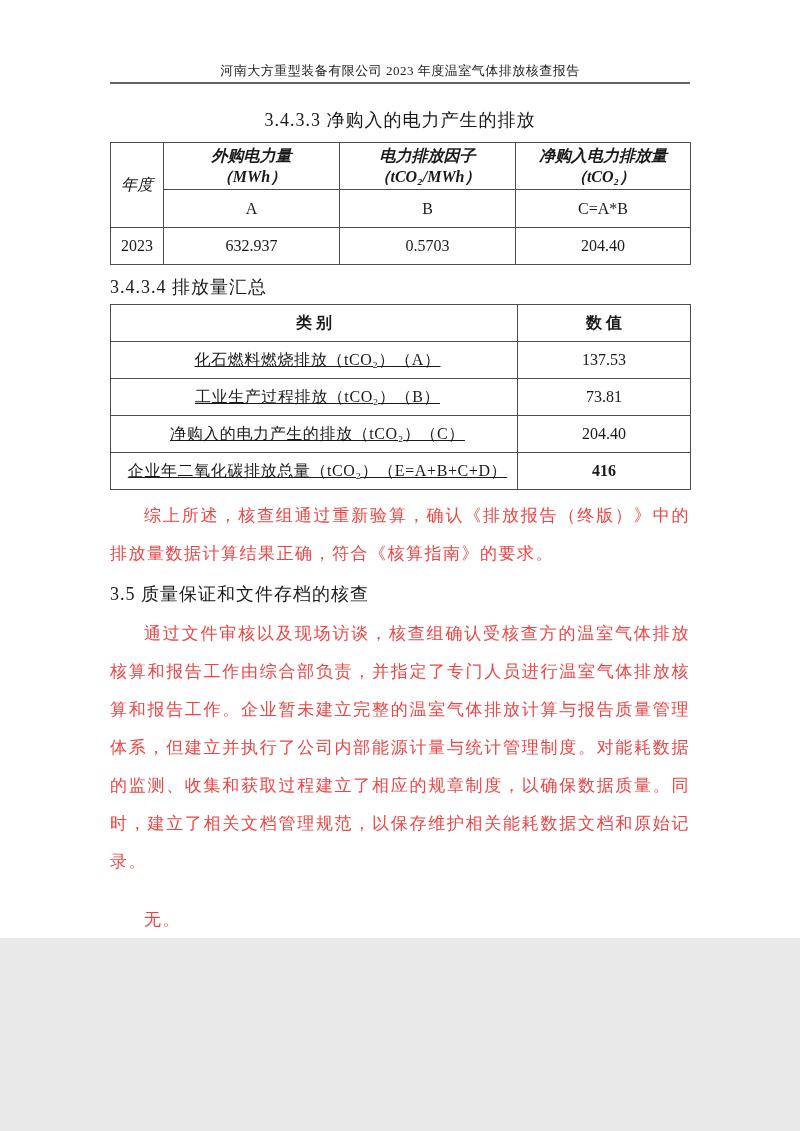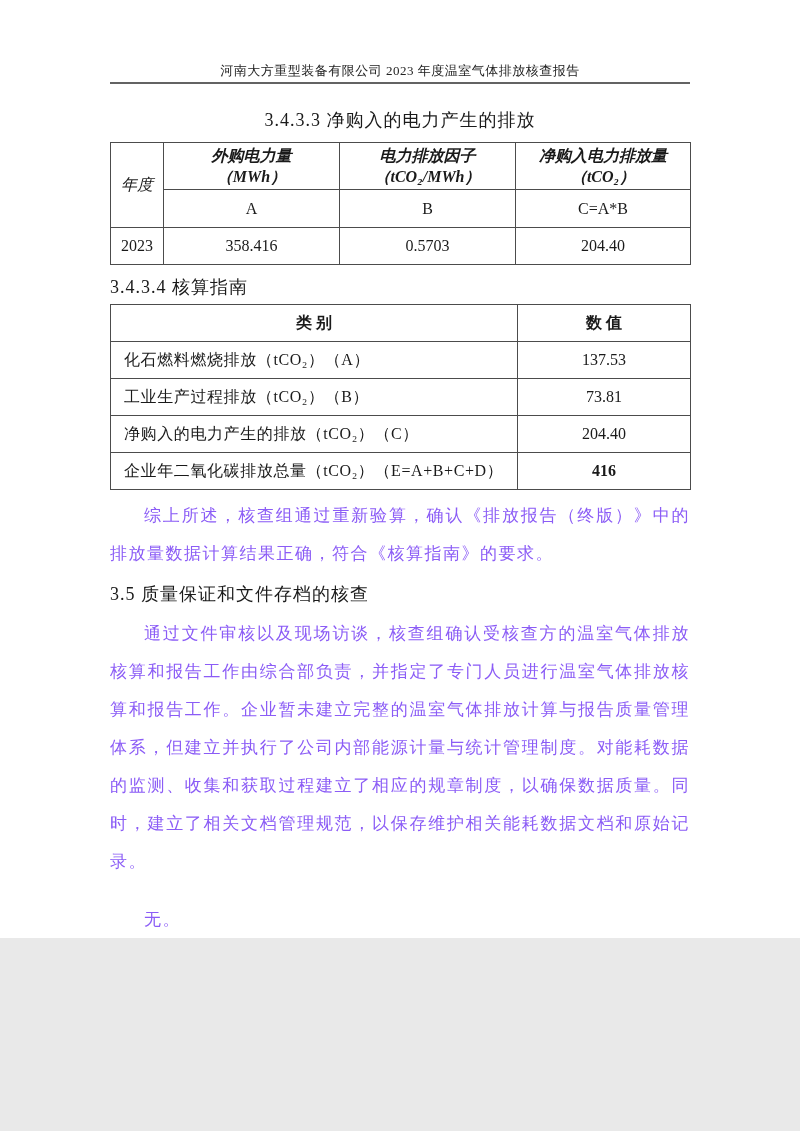--- a/index.html
+++ b/index.html
@@ -56,33 +56,33 @@
     padding: 2px 6px;
     vertical-align: middle;
     box-sizing: border-box;
   }
   .tbl1 { margin-top: 9px; }
   .tbl1 tr.r-top td    { height: 42px; font-style: italic; }
   .tbl1 tr.r-symbol td { height: 38px; }
   .tbl1 tr.r-data td   { height: 37px; }
   .tbl2 { margin-top: 4px; }
   .tbl2 tr td { height: 37px; }
-  .tbl2 td.cat { text-align: left; padding-left: 13px; letter-spacing: 0.6px; }
+  .tbl2 td.cat { text-align: center; padding-left: 13px; letter-spacing: 0.6px; text-decoration: underline; }
   td.center { text-align: center; }
   .bold { font-weight: bold; }
   .pre-wrap { white-space: pre-line; line-height: 21px; }
   
   .body-par {
     margin: 0;
     font-size: 17px;
     line-height: 38px;
     letter-spacing: 1.5px;
     text-align: justify;
     text-indent: 2em;
-    color: #8b5cf6;
+    color: #ef4444;
   }
   .p-summary { margin-top: 7px; }
   .p-35 { margin-top: 8px; }
   .p-36 { margin-top: 20px; }
   
   .page-footer {
     position: relative;
     margin-top: 33px;
     height: 18px;
     font-size: 13px;
@@ -129,28 +129,28 @@
         <td class="center bold pre-wrap">净购入电力排放量
 （tCO₂）</td>
       </tr>
       <tr class="r-symbol">
         <td class="center">A</td>
         <td class="center">B</td>
         <td class="center">C=A*B</td>
       </tr>
       <tr class="r-data">
         <td class="center">2023</td>
-        <td class="center">358.416</td>
+        <td class="center">632.937</td>
         <td class="center">0.5703</td>
         <td class="center">204.40</td>
       </tr>
     </tbody>
   </table>
 
-  <h2 class="doc-heading h-3434">3.4.3.4 核算指南</h2>
+  <h2 class="doc-heading h-3434">3.4.3.4 排放量汇总</h2>
 
   <table class="doc-table tbl2">
     <colgroup>
       <col style="width:407px">
       <col style="width:173px">
     </colgroup>
     <tbody>
       <tr>
         <td class="center bold">类 别</td>
         <td class="center bold">数 值</td>

